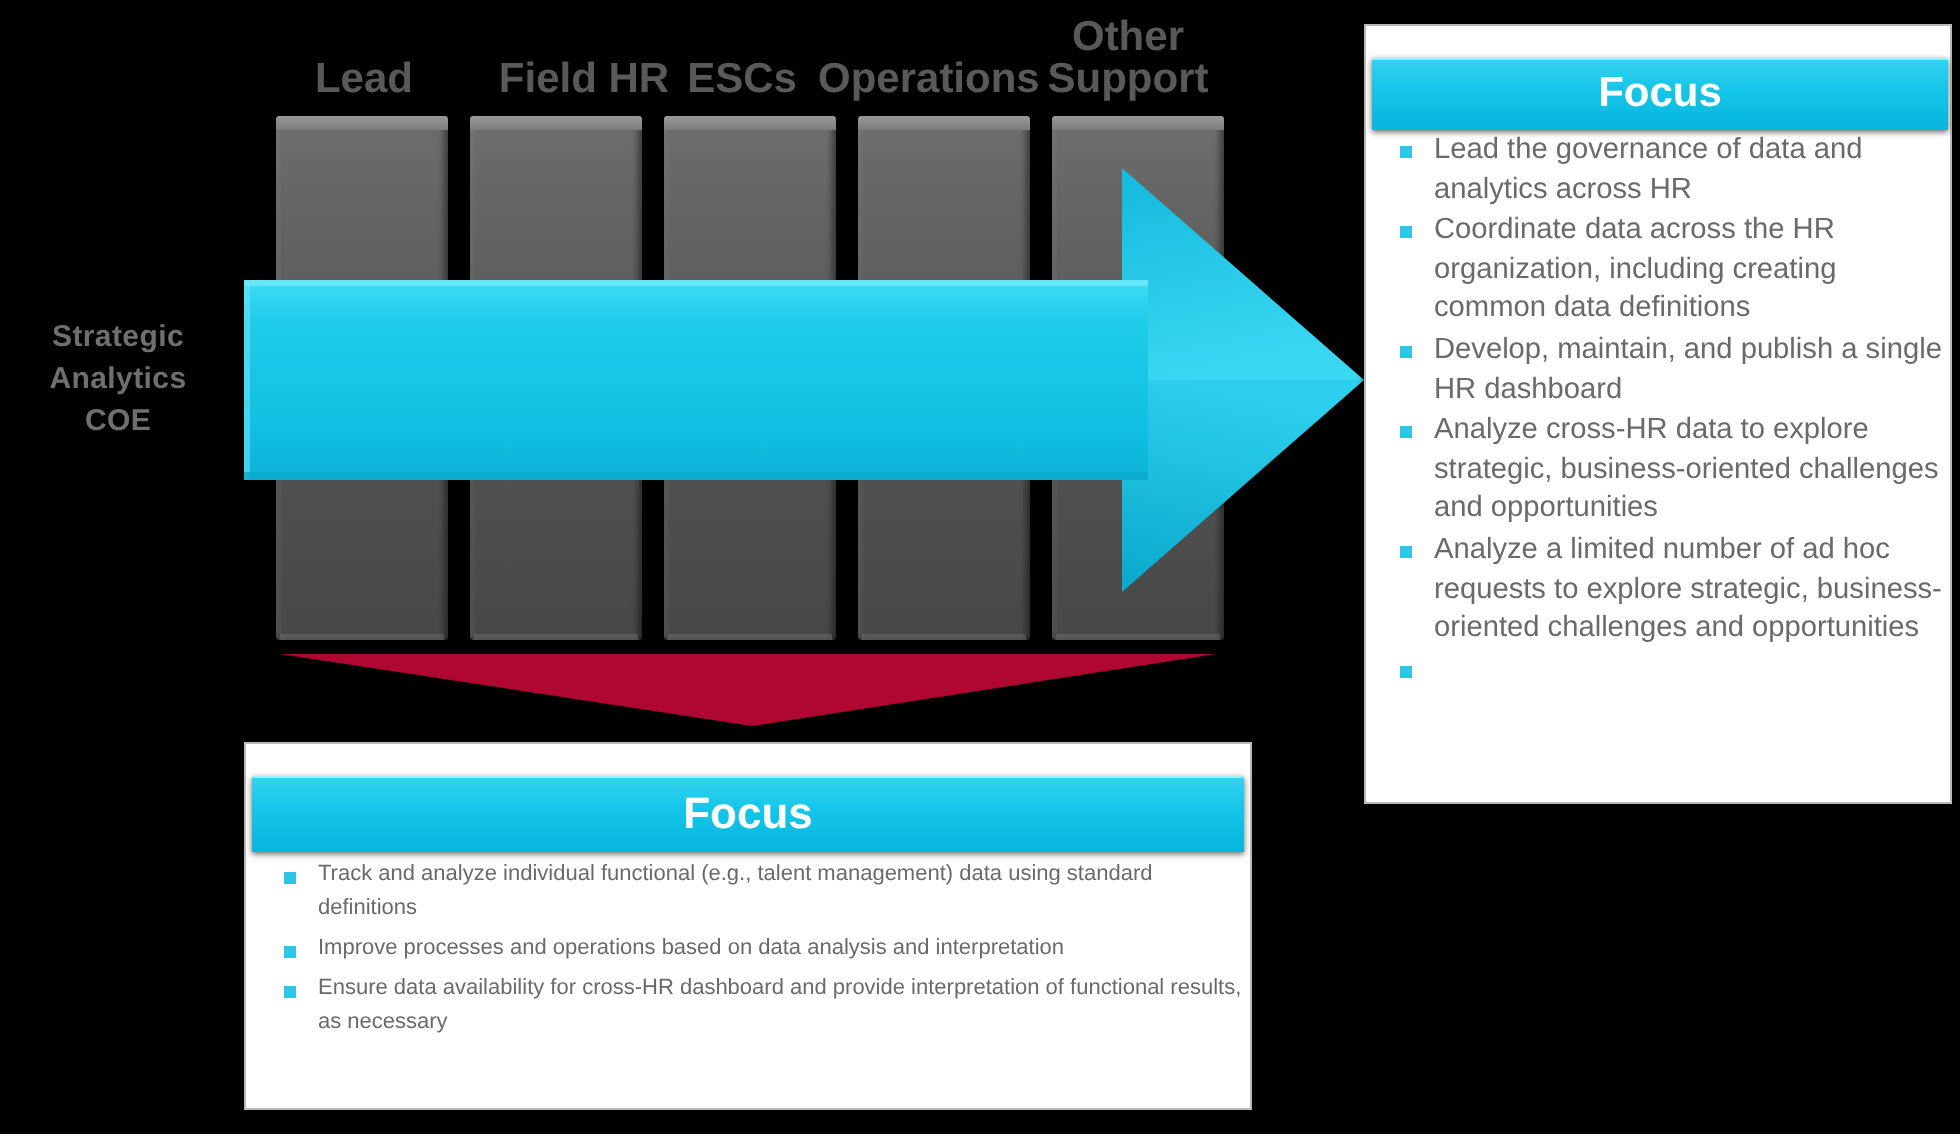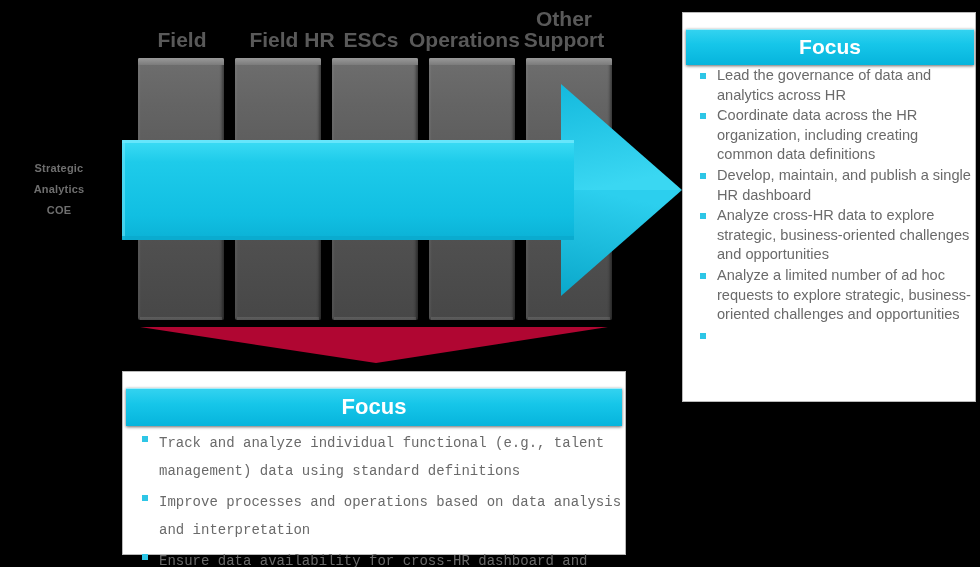--- a/index.html
+++ b/index.html
@@ -3,21 +3,21 @@
 <meta charset="utf-8">
 <style>
   html,body{margin:0;padding:0;background:#000;}
   body{width:980px;height:567px;position:relative;overflow:hidden;
        font-family:"Liberation Sans",sans-serif;}
 
   #stage{position:absolute;inset:0;width:980px;height:567px;background:#000;}
 
   
   .left-label{position:absolute;left:0;top:158px;width:118px;text-align:center;
-      color:#6f6f6f;font-weight:bold;font-size:11px;line-height:21px;
+      color:#6f6f6f;font-weight:bold;font-size:15px;line-height:21px;
       letter-spacing:.2px;}
 
   
   .col-head{position:absolute;color:#595959;font-weight:bold;font-size:21px;
       line-height:21px;text-align:center;}
 
   
   .pillar{position:absolute;top:58px;height:262px;
       background:linear-gradient(180deg,#6e6e6e 0%,#646464 18%,#525252 62%,#474747 100%);
       border-radius:2px;
@@ -55,36 +55,36 @@
   #panel-right{left:682px;top:12px;width:292px;height:388px;}
   #head-right{left:686px;top:13px;width:288px;height:36px;font-size:21px;}
   #list-right{position:absolute;left:688px;top:58px;width:280px;}
   #list-right li{font-size:14.6px;line-height:19.6px;margin-bottom:1px;}
   #list-right li .bsq{top:7px;}
 
   
   #panel-bottom{left:122px;top:371px;width:502px;height:182px;}
   #head-bottom{left:126px;top:372px;width:496px;height:38px;font-size:22px;}
   #list-bottom{position:absolute;left:130px;top:421px;width:486px;}
-  #list-bottom li{font-size:14px;line-height:28px;margin-bottom:3px;font-family:Liberation Mono, monospace;}
+  #list-bottom li{font-size:11px;line-height:17px;margin-bottom:3px;}
   #list-bottom li .bsq{top:7px;}
 </style>
 </head>
 <body>
 
 <div id="stage">
 
   <div class="left-label">
     <div>Strategic</div>
     <div>Analytics</div>
     <div>COE</div>
   </div>
 
   <div class="col-head" style="left:138px;top:29px;width:88px;">
-    <div>Field</div>
+    <div>Lead</div>
   </div>
   <div class="col-head" style="left:244px;top:29px;width:96px;">
     <div>Field HR</div>
   </div>
   <div class="col-head" style="left:327px;top:29px;width:88px;">
     <div>ESCs</div>
   </div>
   <div class="col-head" style="left:409px;top:29px;width:108px;">
     <div>Operations</div>
   </div>

